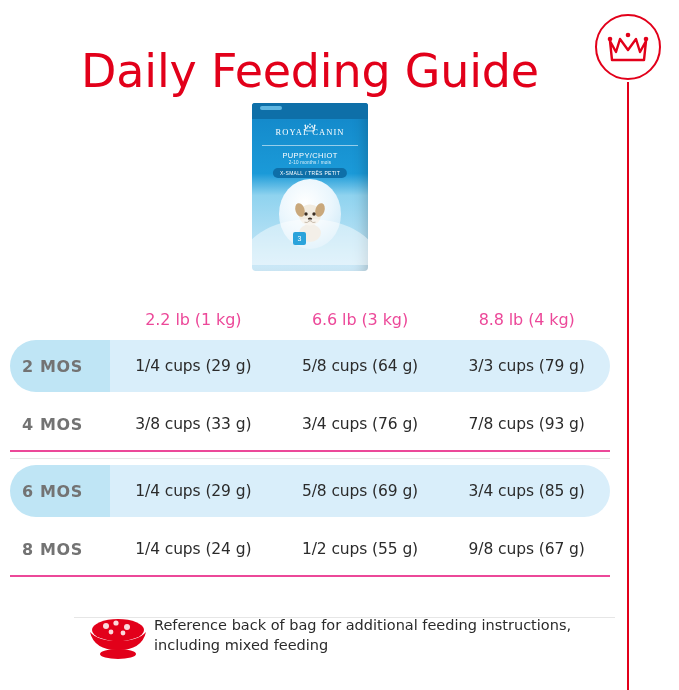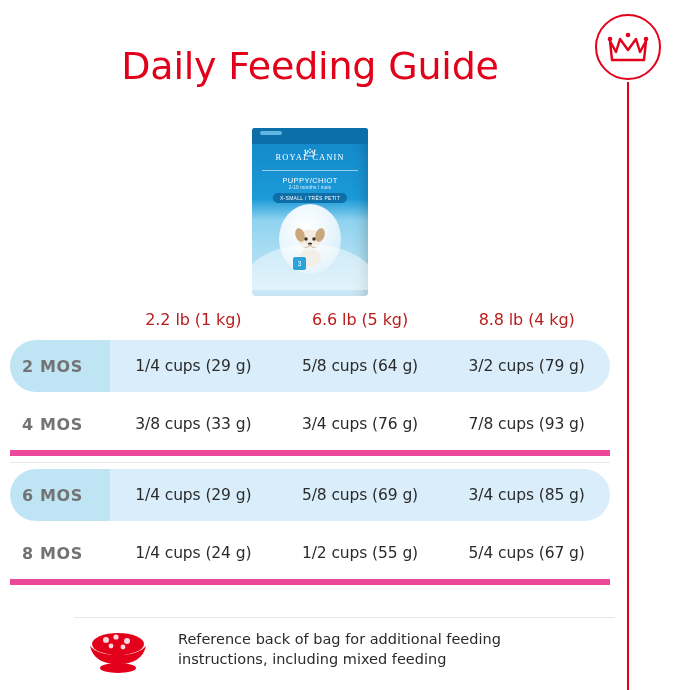--- a/index.html
+++ b/index.html
@@ -42,30 +42,30 @@
   }
 
   
   .title {
     position: absolute;
     top: 44px;
     left: 0;
     width: 620px;
     text-align: center;
     color: #e2001a;
-    font-size: 38px;
+    font-size: 46px;
     font-weight: normal;
     letter-spacing: -0.2px;
     font-family: "DejaVu Sans", sans-serif;
   }
 
   
   .bag-wrap {
     position: absolute;
-    top: 128px;
+    top: 103px;
     left: 0;
     width: 620px;
     display: flex;
     justify-content: center;
     align-items: flex-end;
   }
   .bag {
     position: relative;
     width: 116px;
     height: 168px;
@@ -202,59 +202,59 @@
     display: flex;
     align-items: center;
     justify-content: center;
     color: #2b2b2b;
     font-size: 15.5px;
     font-family: "DejaVu Sans", sans-serif;
     letter-spacing: -0.1px;
   }
   .head-cell {
     min-height: 26px;
-    color: #b91c1c;
+    color: #ec4899;
     font-size: 16px;
   }
   .head-spacer { width: 100px; flex: 0 0 100px; }
 
   
   .row.tint .cell-label {
     background: #bfe5f5;
     border-radius: 26px 0 0 26px;
   }
   .row.tint .cell {
     background: #d9eefa;
     text-align: right;
   }
   .row.tint .cell.last {
     border-radius: 0 26px 26px 0;
   }
   .row.plain .cell-label { background: transparent; }
   .row.plain .cell { background: transparent; }
 
   .row.plain {
-    border-bottom: 6px solid #ec4899;
+    border-bottom: 2px solid #ec4899;
     padding-bottom: 0;
   }
   .divider-row {
     height: 1px;
     background: #e6e6e6;
     margin: 0 0 6px 0;
   }
 
   
   .footer {
     position: absolute;
-    bottom: 16px;
+    bottom: 30px;
     left: 82px;
     width: 500px;
     display: flex;
     align-items: center;
-    gap: 24px;
+    gap: 0;
   }
   .bowl { width: 72px; height: 50px; flex: 0 0 72px; }
   .footer-text {
     color: #2b2b2b;
     font-size: 14.5px;
     line-height: 1.38;
     font-family: "DejaVu Sans", sans-serif;
   }
   .footer-sep {
     position: absolute;
@@ -315,29 +315,29 @@
     <div class="bag-swirl"></div>
     <div class="bag-corner">3</div>
   </div>
 </div>
 
 <div class="table">
 
   <div class="row head-row">
     <div class="head-spacer"></div>
     <div class="cell head-cell">2.2 lb (1 kg)</div>
-    <div class="cell head-cell">6.6 lb (5 kg)</div>
+    <div class="cell head-cell">6.6 lb (3 kg)</div>
     <div class="cell head-cell">8.8 lb (4 kg)</div>
   </div>
 
   <div class="row tint">
     <div class="cell-label">2 MOS</div>
     <div class="cell">1/4 cups (29 g)</div>
     <div class="cell">5/8 cups (64 g)</div>
-    <div class="cell last">3/2 cups (79 g)</div>
+    <div class="cell last">3/3 cups (79 g)</div>
   </div>
 
   <div class="row plain">
     <div class="cell-label">4 MOS</div>
     <div class="cell">3/8 cups (33 g)</div>
     <div class="cell">3/4 cups (76 g)</div>
     <div class="cell last">7/8 cups (93 g)</div>
   </div>
   <div class="divider-row"></div>
 
@@ -345,21 +345,21 @@
     <div class="cell-label">6 MOS</div>
     <div class="cell">1/4 cups (29 g)</div>
     <div class="cell">5/8 cups (69 g)</div>
     <div class="cell last">3/4 cups (85 g)</div>
   </div>
 
   <div class="row plain">
     <div class="cell-label">8 MOS</div>
     <div class="cell">1/4 cups (24 g)</div>
     <div class="cell">1/2 cups (55 g)</div>
-    <div class="cell last">5/4 cups (67 g)</div>
+    <div class="cell last">9/8 cups (67 g)</div>
   </div>
 </div>
 
 <div class="footer-sep"></div>
 
 <div class="footer">
   <svg class="bowl" viewBox="0 0 72 50">
     <ellipse cx="36" cy="20" rx="26" ry="11" fill="#e2001a"></ellipse>
     <circle cx="24" cy="16" r="3" fill="#ffffff" opacity="0.85"></circle>
     <circle cx="34" cy="13" r="2.6" fill="#ffffff" opacity="0.85"></circle>

